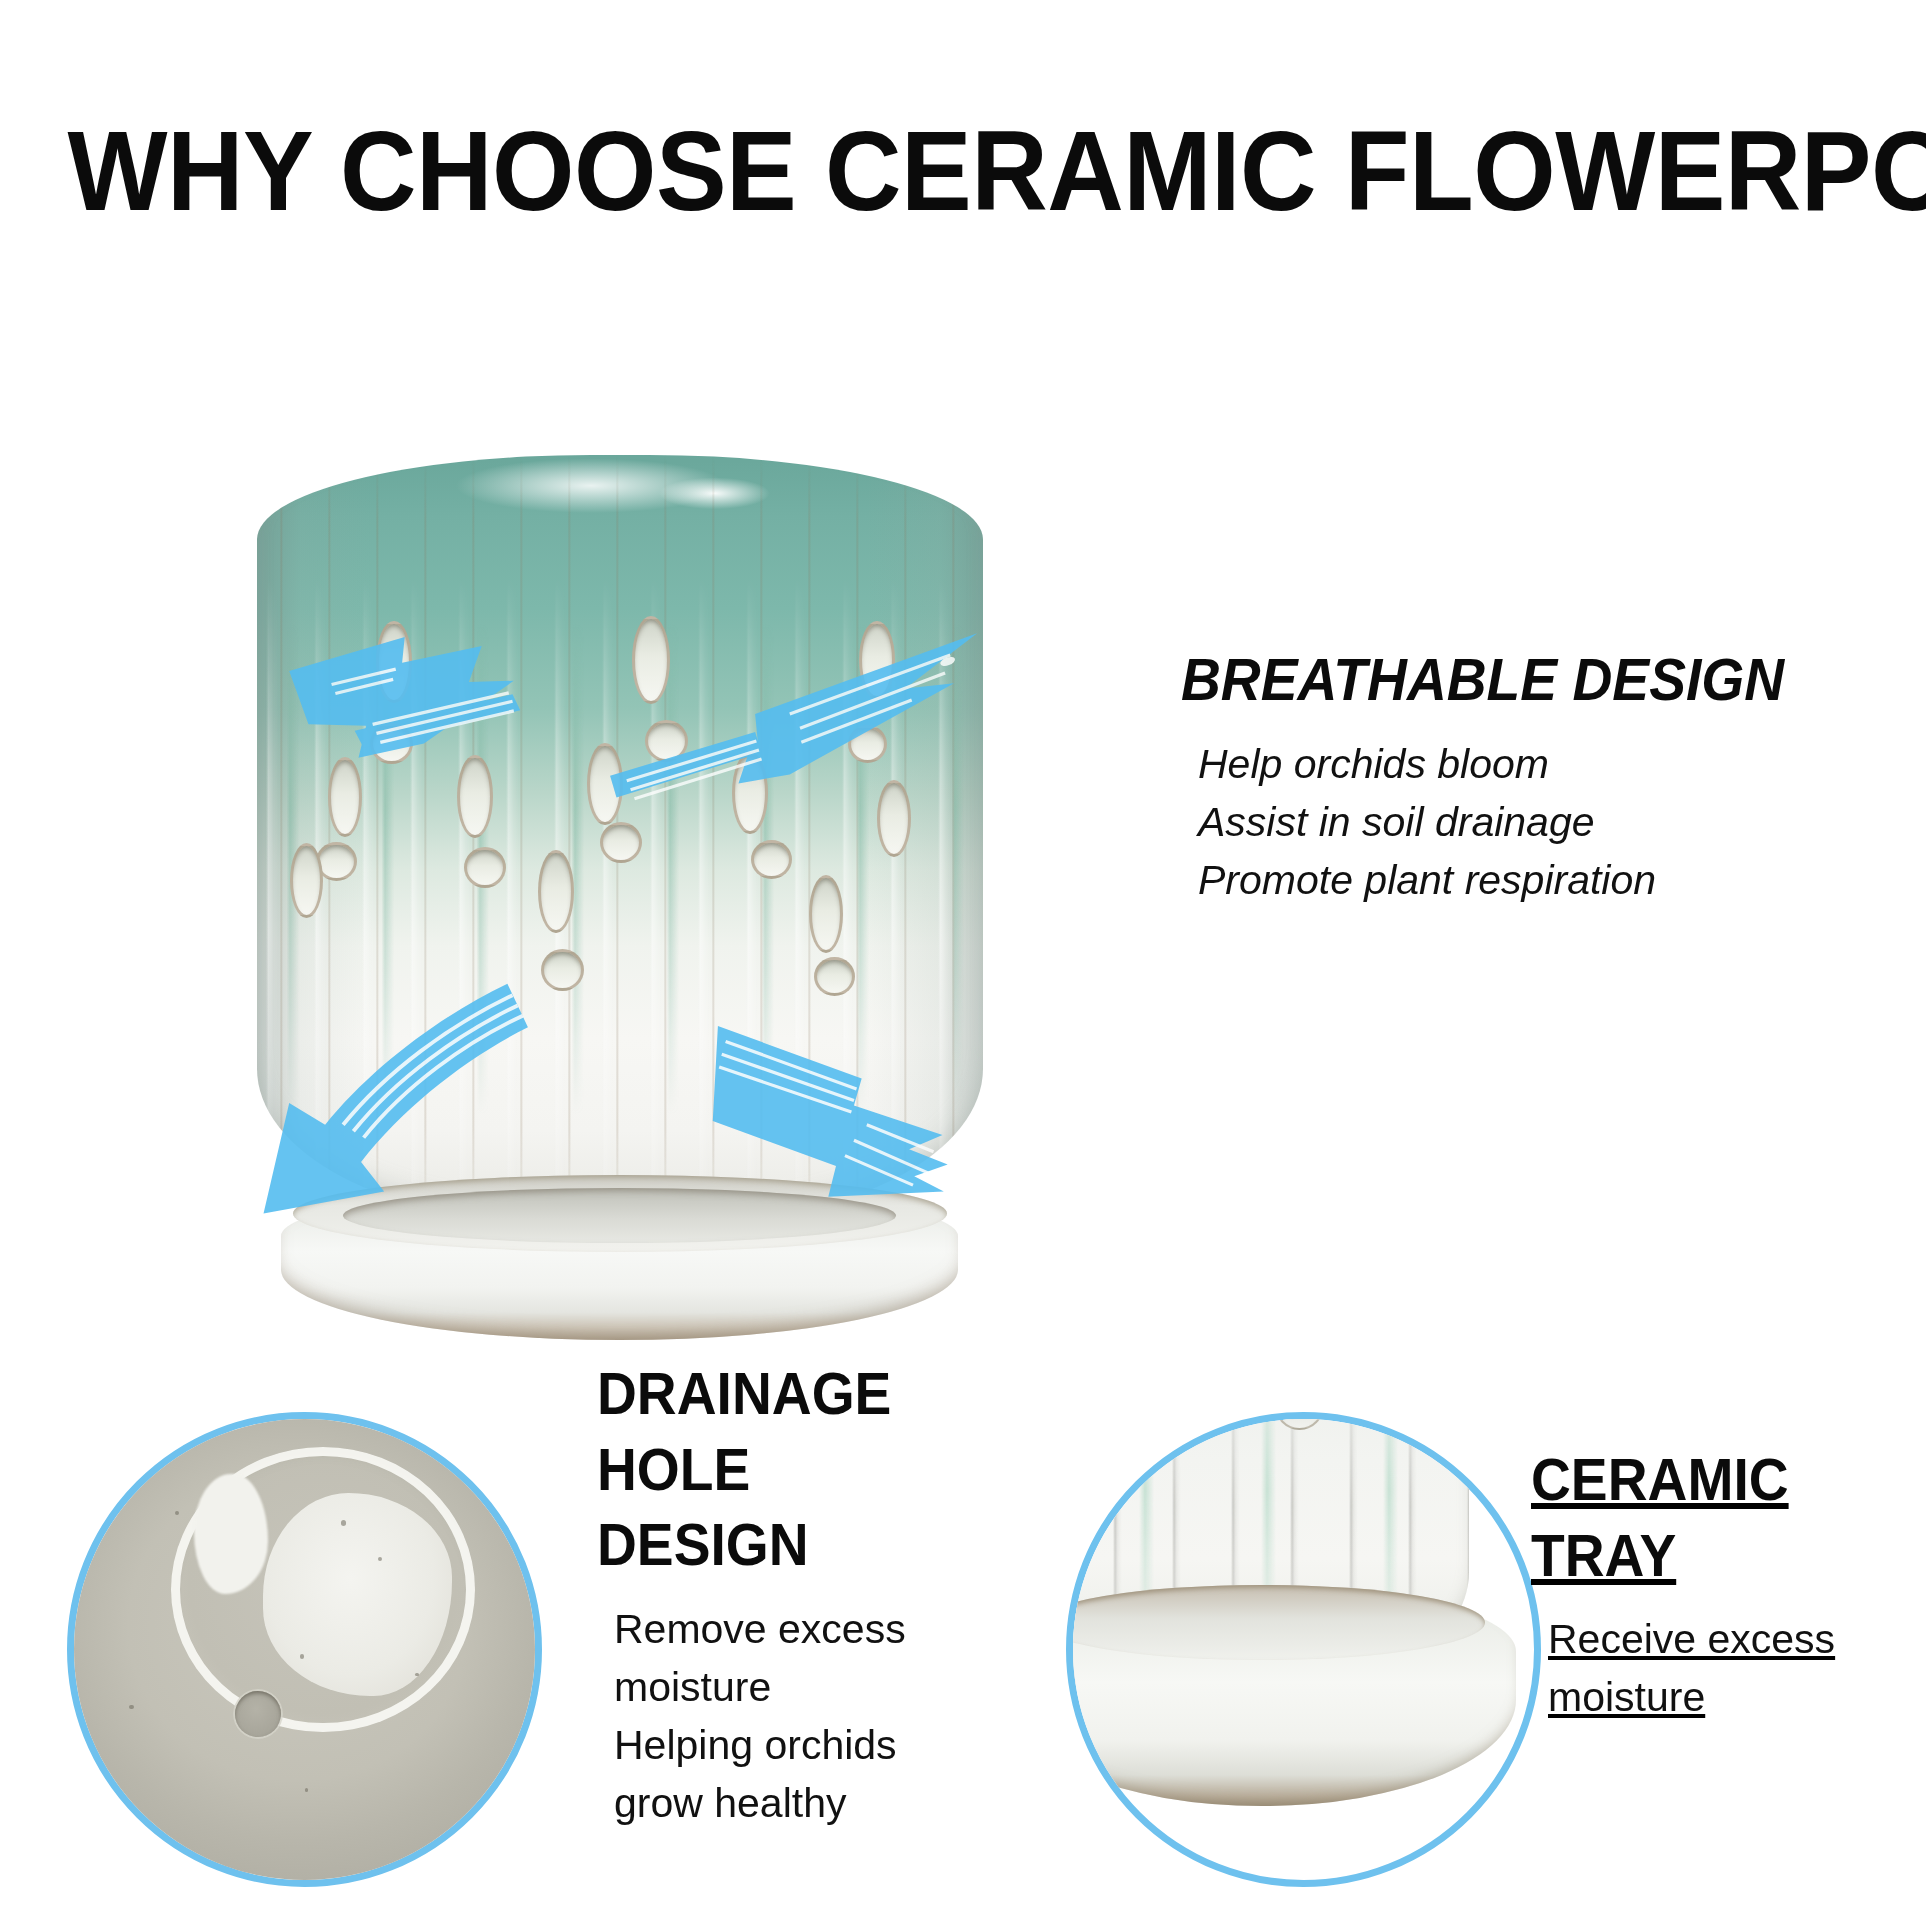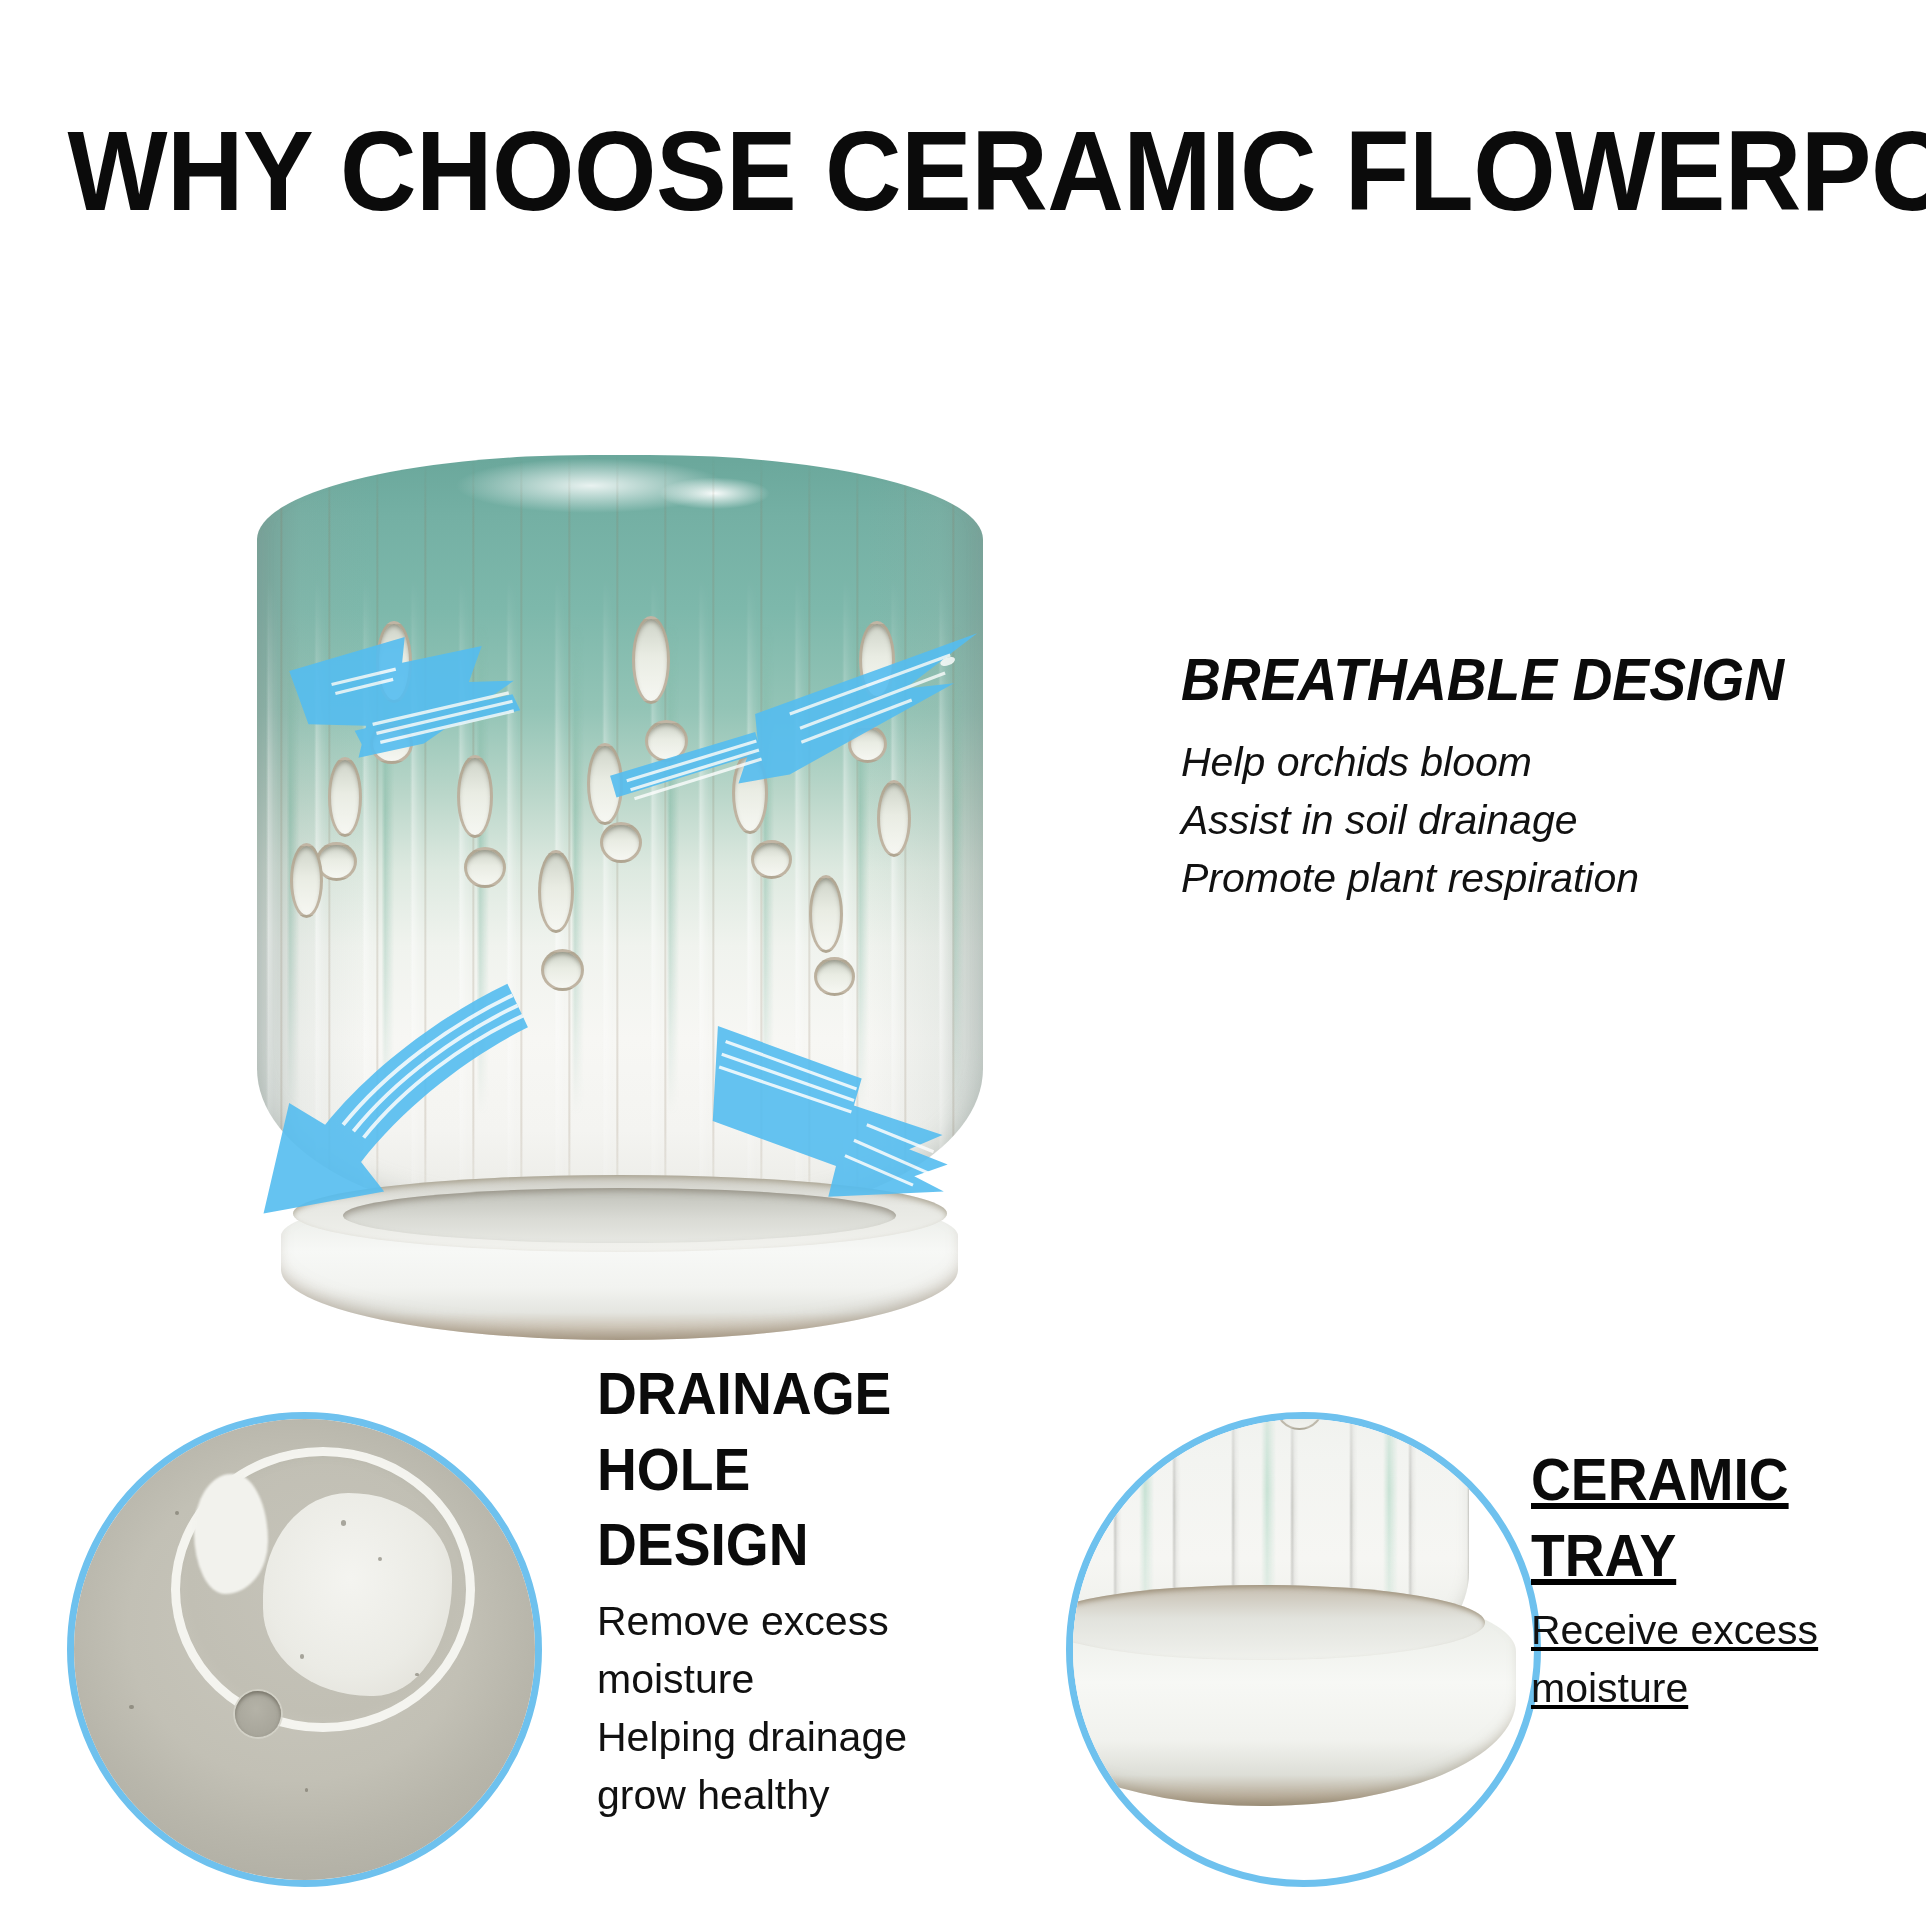--- a/index.html
+++ b/index.html
@@ -323,21 +323,21 @@
     font-family: "Liberation Sans Narrow", "Liberation Sans", sans-serif;
     font-weight: 700;
     font-size: 60px;
     line-height: 1.26;
     letter-spacing: 0px;
     color: #0b0b0b;
     transform: scaleX(0.92);
     transform-origin: 0 50%;
   }
   .feature p {
-    margin: 0;
+    margin: 17px;
     font-family: "Liberation Sans", sans-serif;
     font-weight: 400;
     font-size: 41px;
     line-height: 1.42;
     color: #111111;
     white-space: pre-line;
   }
   #feature-breathable { left: 1181px; top: 642px; width: 681px; font-style: italic; }
   #feature-breathable h2 { margin-bottom: 15.4px; }
 
@@ -471,21 +471,21 @@
     <div class="base-speck" style="left:74%; top:55%; width:3.9px; height:3.9px;"></div>
     <div class="base-speck" style="left:12%; top:62%; width:4.5px; height:4.5px;"></div>
     <div class="base-speck" style="left:50%; top:80%; width:3.9px; height:3.9px;"></div>
   </div>
 </div>
 
 <div class="feature" id="feature-drainage">
   <h2>DRAINAGE HOLE DESIGN</h2>
   <p>Remove excess
 moisture
-Helping drainage
+Helping orchids
 grow healthy</p>
 </div>
 
 <div class="inset-circle" id="inset-tray" style="--ring:#6EC1EE">
   <div class="inset-inner">
     <div class="tray-pot">
       <div class="tray-pot-streaks"></div>
       <div class="tray-pot-green"></div>
       <div class="tray-pot-hole"></div>
     </div>

